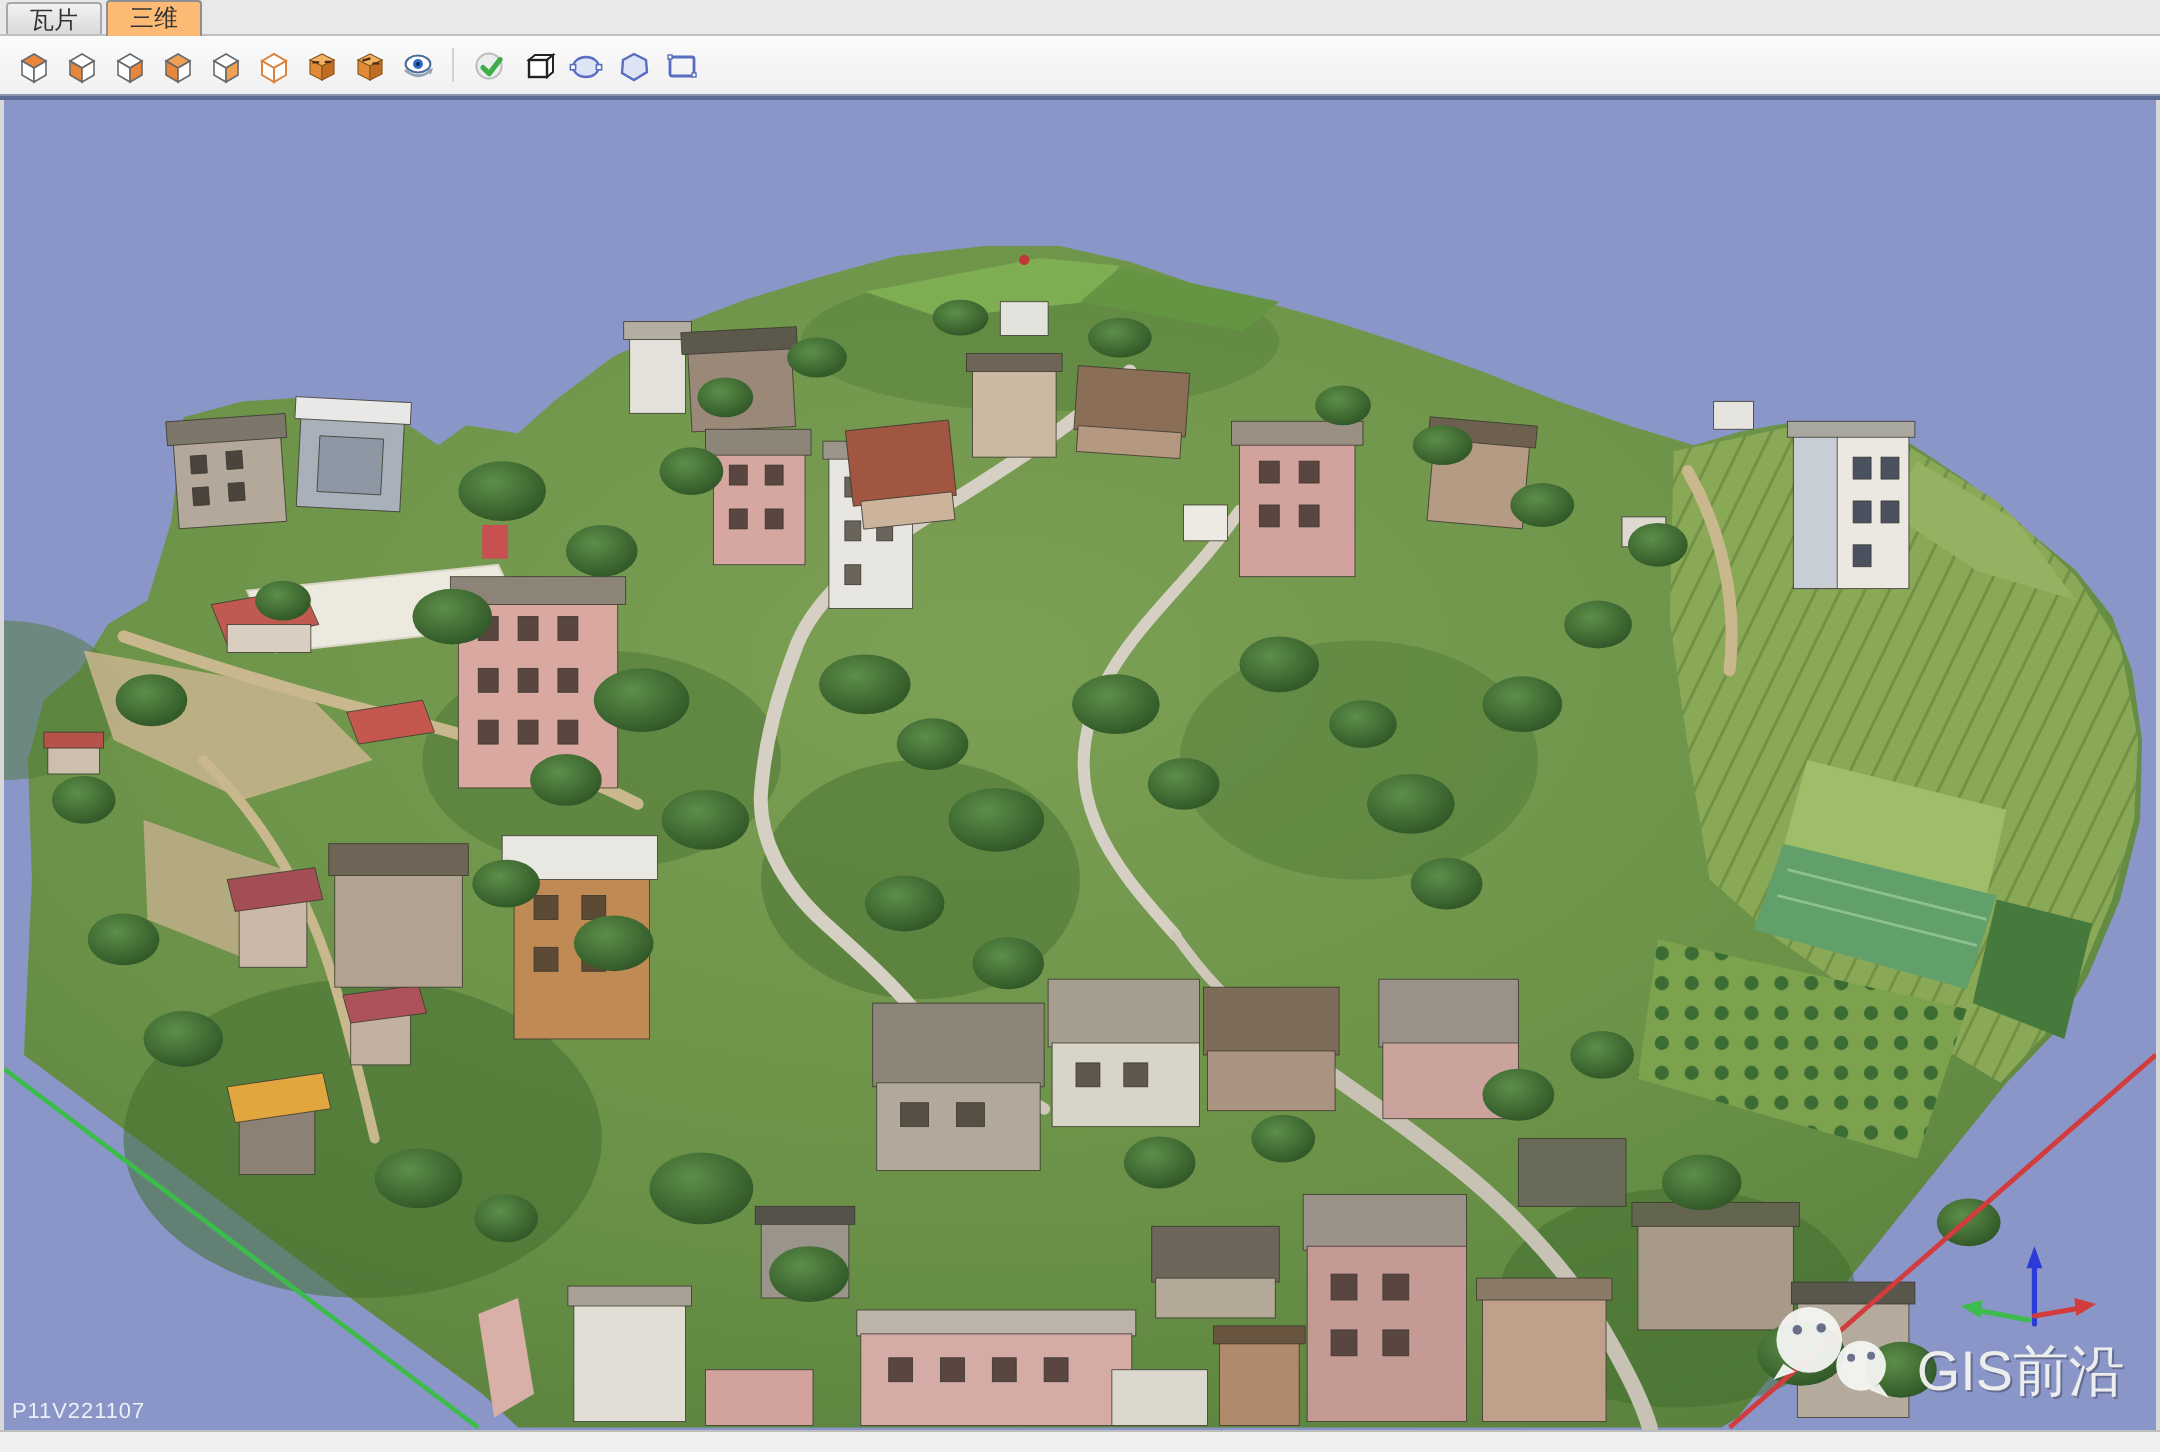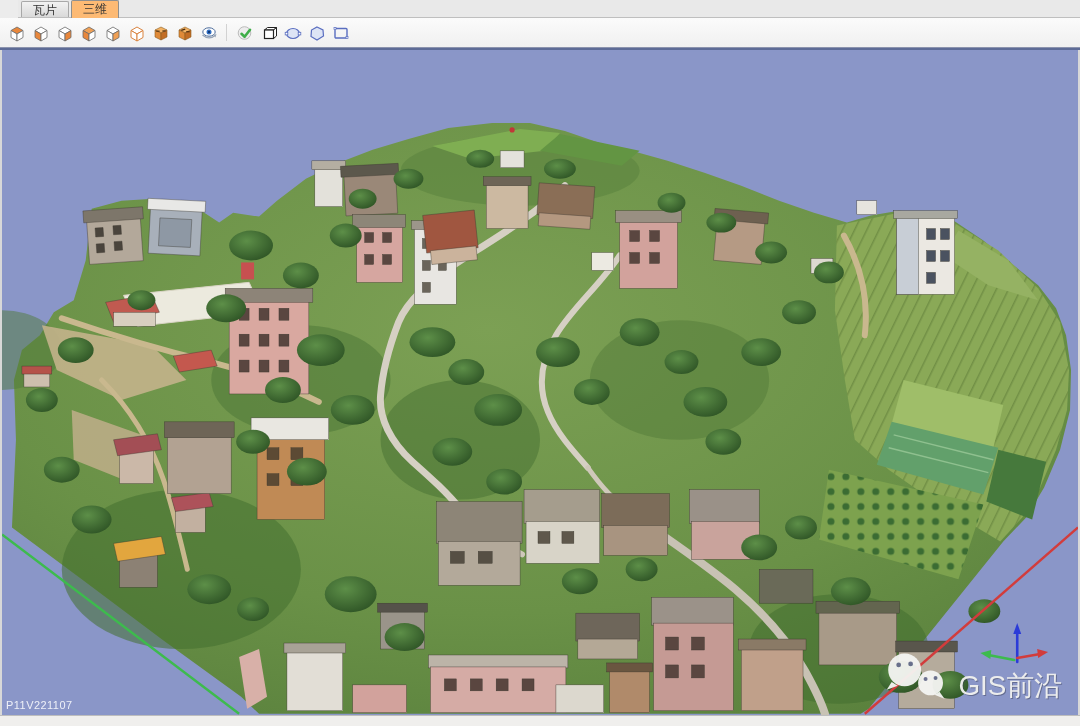--- a/index.html
+++ b/index.html
@@ -7,21 +7,20 @@
   body {
     width:1080px; height:726px; overflow:hidden;
     font-family:"Liberation Sans", sans-serif;
     background:#ececec;
   }
   
   .tabbar {
     height:18px; background:#e9e9e9;
     display:flex; align-items:flex-end; padding-left:3px;
     border-bottom:1px solid #bfbfbf;
-    margin-left:18px;
   }
   .tab {
     font-size:12px; color:#333; line-height:14px;
     padding:1px 11px 1px; margin-right:2px;
     border:1px solid #a8a8a8; border-bottom:none;
     border-radius:2px 2px 0 0;
     background:linear-gradient(#f2f2f2,#d9d9d9);
     cursor:default; height:16px;
   }
   .tab.active {

